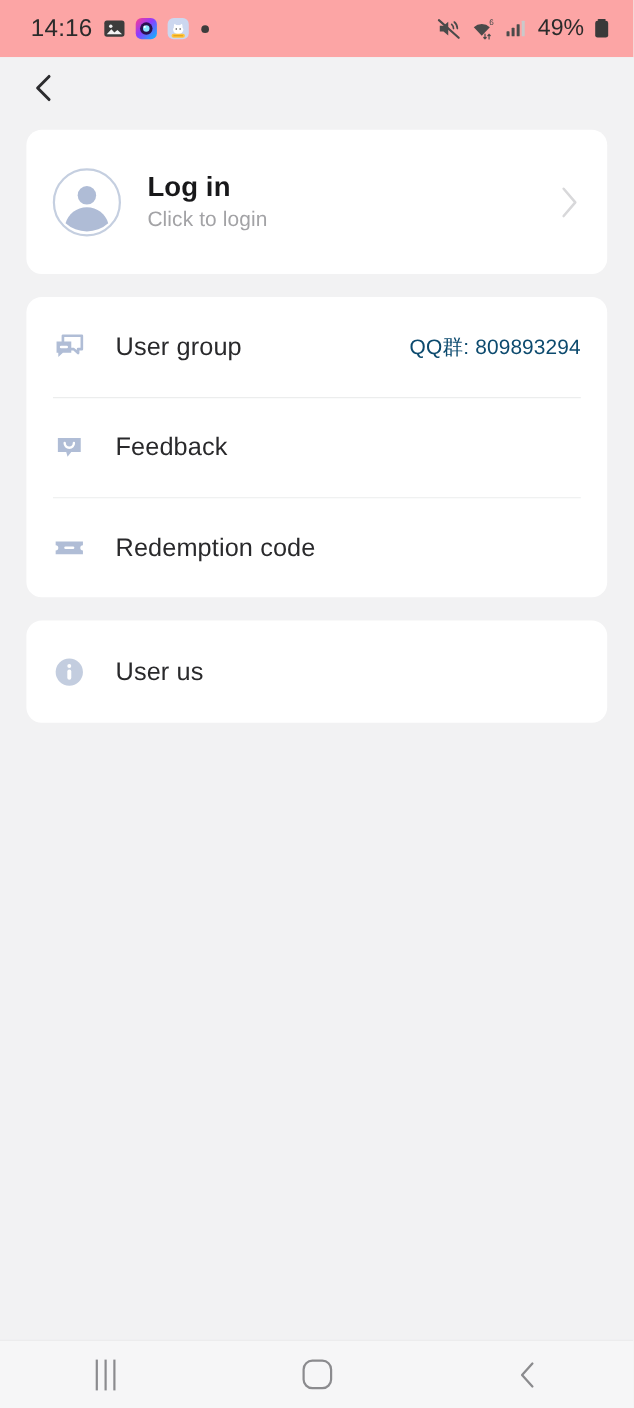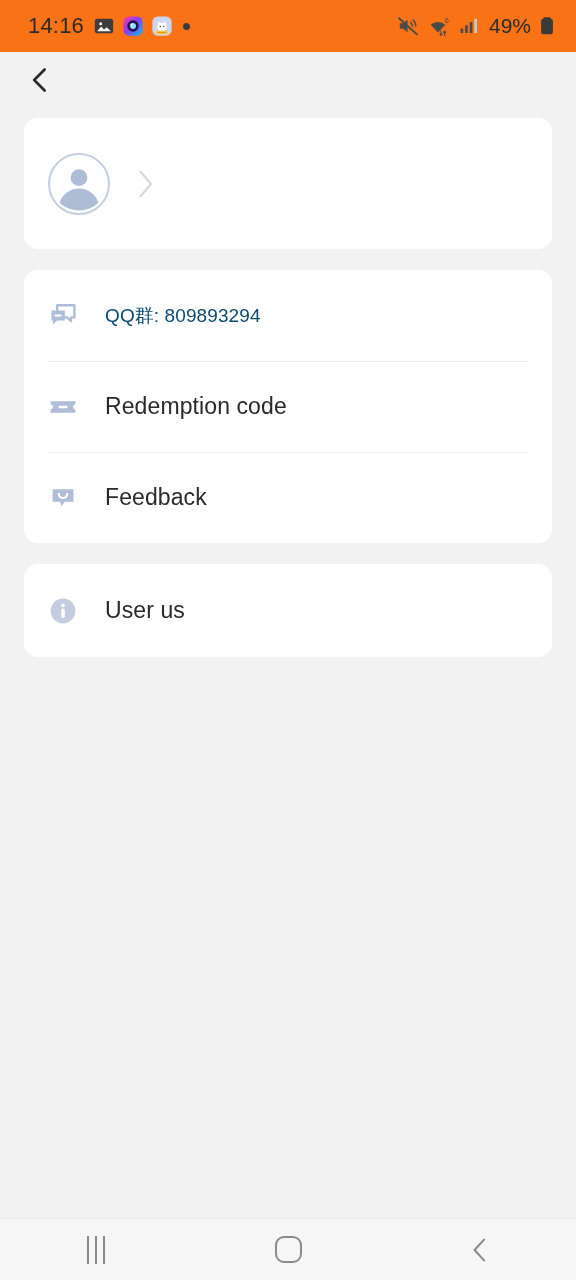--- a/index.html
+++ b/index.html
@@ -18,21 +18,21 @@
   }
 
   
   .status-bar {
     height:52px;
     flex:0 0 52px;
     display:flex;
     align-items:center;
     justify-content:space-between;
     padding:0 20px 0 28px;
-    background:#f97316;
+    background:#fca5a5;
   }
   .status-left { display:flex; align-items:center; gap:9px; }
   .status-time {
     font-size:22px;
     color:#2b2b2b;
     letter-spacing:.2px;
     font-family:"Liberation Sans", sans-serif;
   }
   .notif-icons { display:flex; align-items:center; gap:7px; }
   .notif-ico { width:22px; height:22px; display:block; }
@@ -236,59 +236,64 @@
 
   <div class="content">
 
     <div class="card login-card">
       <div class="avatar">
         <svg width="58" height="58" viewBox="0 0 58 58">
           <circle cx="29" cy="22.6" r="8.4" fill="#afbcd6"></circle>
           <path d="M29 33.4c9.4 0 17.2 6.2 19.4 14.6A29 29 0 0 1 9.6 48C11.8 39.6 19.6 33.4 29 33.4z" fill="#afbcd6"></path>
         </svg>
       </div>
+      <div class="login-texts">
+        <div class="login-title">Log in</div>
+        <div class="login-sub">Click to login</div>
+      </div>
       <div class="chev-right">
         <svg width="22" height="34" viewBox="0 0 22 34">
           <path d="M6.4 4.6L17 17 6.4 29.4" fill="none" stroke="#d8d8da" stroke-width="2.3" stroke-linecap="round" stroke-linejoin="round"></path>
         </svg>
       </div>
     </div>
 
     <div class="card menu-card">
 
       <div class="menu-row">
         <span class="menu-ico">
           <svg width="30" height="30" viewBox="0 0 30 30">
             <path d="M9.2 4.2h17.2v12.2h-3.4v3.6l-4-3.6H9.2z" fill="none" stroke="#b0bdd6" stroke-width="2.4" stroke-linejoin="round"></path>
             <path d="M3.4 9.4h13.4v10.2h-7.6l-4.2 4v-4H3.4z" fill="#b0bdd6"></path>
             <rect x="6.4" y="13.4" width="7.4" height="2.2" rx="1.1" fill="#ffffff"></rect>
           </svg>
         </span>
+        <span class="menu-label">User group</span>
         <span class="menu-value">QQ群: 809893294</span>
+      </div>
+
+      <div class="menu-row">
+        <span class="menu-ico">
+          <svg width="30" height="30" viewBox="0 0 30 30">
+            <path d="M4.6 6.2h20.8v12.6h-8.6l-3.4 4.4-1.2-4.4H4.6z" fill="#b0bdd6"></path>
+            <path d="M10.8 10.8c0 2.4 1.8 4.2 4.2 4.2s4.2-1.8 4.2-4.2" fill="none" stroke="#ffffff" stroke-width="2.2" stroke-linecap="round"></path>
+          </svg>
+        </span>
+        <span class="menu-label">Feedback</span>
+        <span class="menu-value"></span>
       </div>
 
       <div class="menu-row">
         <span class="menu-ico">
           <svg width="30" height="30" viewBox="0 0 30 30">
             <path d="M2.6 9.2h24.8v3.4a2.4 2.4 0 0 0 0 4.8v3.4H2.6v-3.4a2.4 2.4 0 0 0 0-4.8z" fill="#b0bdd6"></path>
             <rect x="10.4" y="13.8" width="9.2" height="2.4" rx="1.2" fill="#ffffff"></rect>
           </svg>
         </span>
         <span class="menu-label">Redemption code</span>
-        <span class="menu-value"></span>
-      </div>
-
-      <div class="menu-row">
-        <span class="menu-ico">
-          <svg width="30" height="30" viewBox="0 0 30 30">
-            <path d="M4.6 6.2h20.8v12.6h-8.6l-3.4 4.4-1.2-4.4H4.6z" fill="#b0bdd6"></path>
-            <path d="M10.8 10.8c0 2.4 1.8 4.2 4.2 4.2s4.2-1.8 4.2-4.2" fill="none" stroke="#ffffff" stroke-width="2.2" stroke-linecap="round"></path>
-          </svg>
-        </span>
-        <span class="menu-label">Feedback</span>
         <span class="menu-value"></span>
       </div>
 
     </div>
 
     <div class="card about-card">
       <div class="menu-row about-row">
         <span class="menu-ico">
           <svg width="28" height="28" viewBox="0 0 28 28">
             <circle cx="14" cy="14" r="12.4" fill="#c3cddf"></circle>

